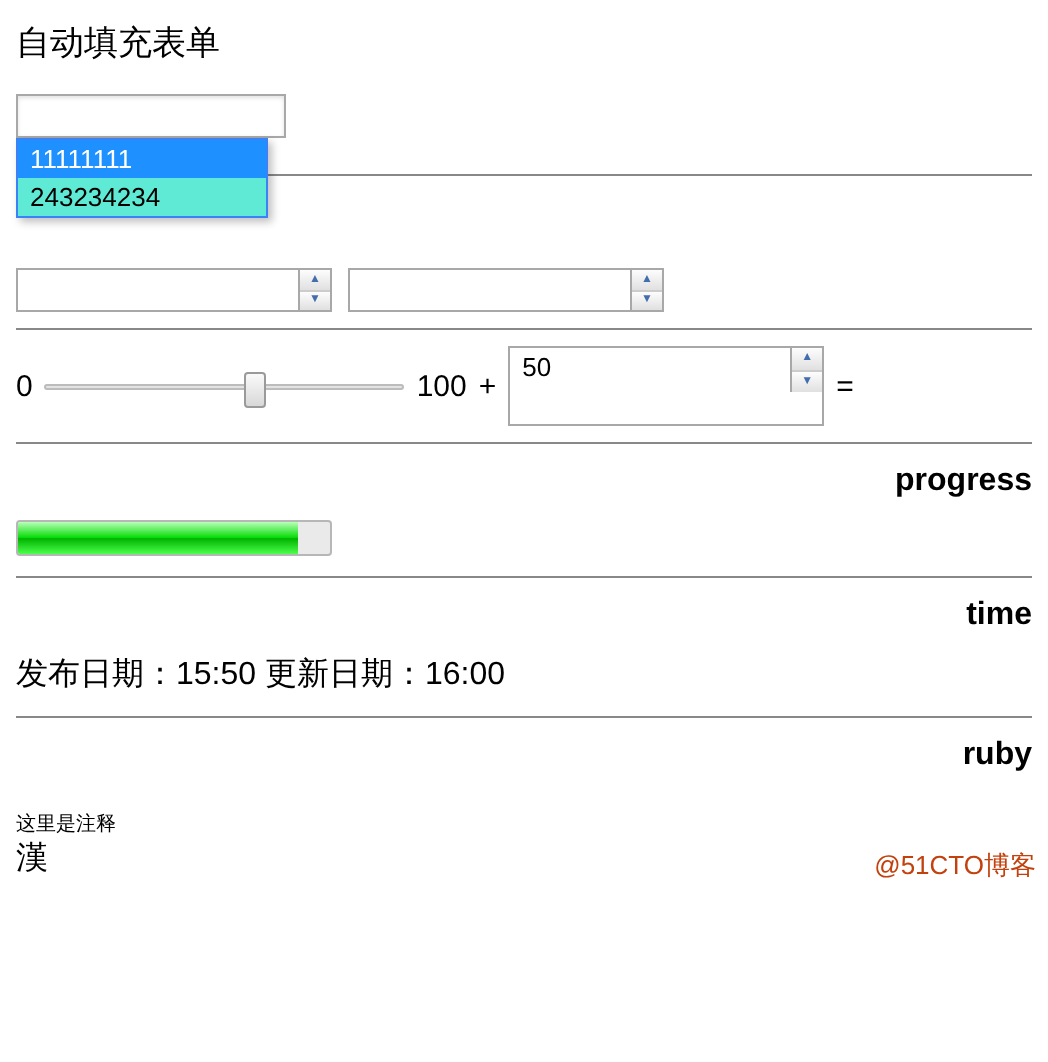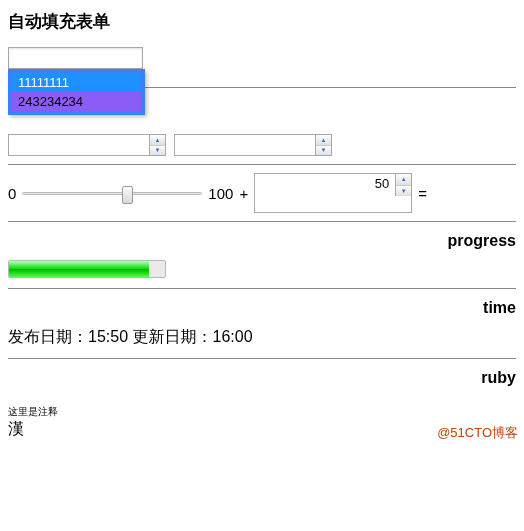--- a/index.html
+++ b/index.html
@@ -8,21 +8,21 @@
       padding: 6px 8px;
       font-family: Arial, "Microsoft YaHei", sans-serif;
       font-size: 14px;
       color: #000;
       width: 524px;
       position: relative;
       background: #fff;
     }
     h2 {
       font-size: 17px;
-      font-weight: bold;
+      font-weight: normal;
       margin: 4px 0 14px 0;
     }
     .sec-heading {
       font-size: 16px;
       font-weight: bold;
       margin: 10px 0 10px 0;
       text-align: right;
     }
     hr.sep {
       border: none;
@@ -43,23 +43,23 @@
       height: 22px;
       border: 1px solid #a8a8a8;
       box-shadow: inset 0 1px 2px rgba(0,0,0,.12);
       font-size: 13px;
       padding: 0 4px;
       background: #fff;
     }
     .dropdown {
       position: absolute;
       top: 22px; left: 0;
-      width: 137px;
-      background: #8b5cf6;
-      border: 4px solid #3b82f6;
+      width: 126px;
+      background: #5eead4;
+      border: 1px solid #3b82f6;
       box-shadow: 2px 2px 4px rgba(0,0,0,.25);
       z-index: 10;
     }
     .dropdown .item {
       padding: 2px 6px;
       font-size: 13px;
       cursor: pointer;
     }
     .dropdown .item.selected {
       background: #1e90ff;
@@ -125,21 +125,20 @@
       border: 1px solid #9a9a9a;
       border-radius: 2px;
       left: 100px;
     }
     .num-input {
       display: flex;
       width: 158px;
       height: 40px;
       border: 1px solid #a8a8a8;
       background: #fff;
-      text-align: right;
     }
     .num-input .value { flex: 1; font-size: 13px; padding: 0 6px; line-height: 20px; }
     
     .progress {
       width: 158px;
       height: 18px;
       border: 1px solid #b7b7b7;
       background: #eaeaea;
       border-radius: 2px;
       overflow: hidden;

